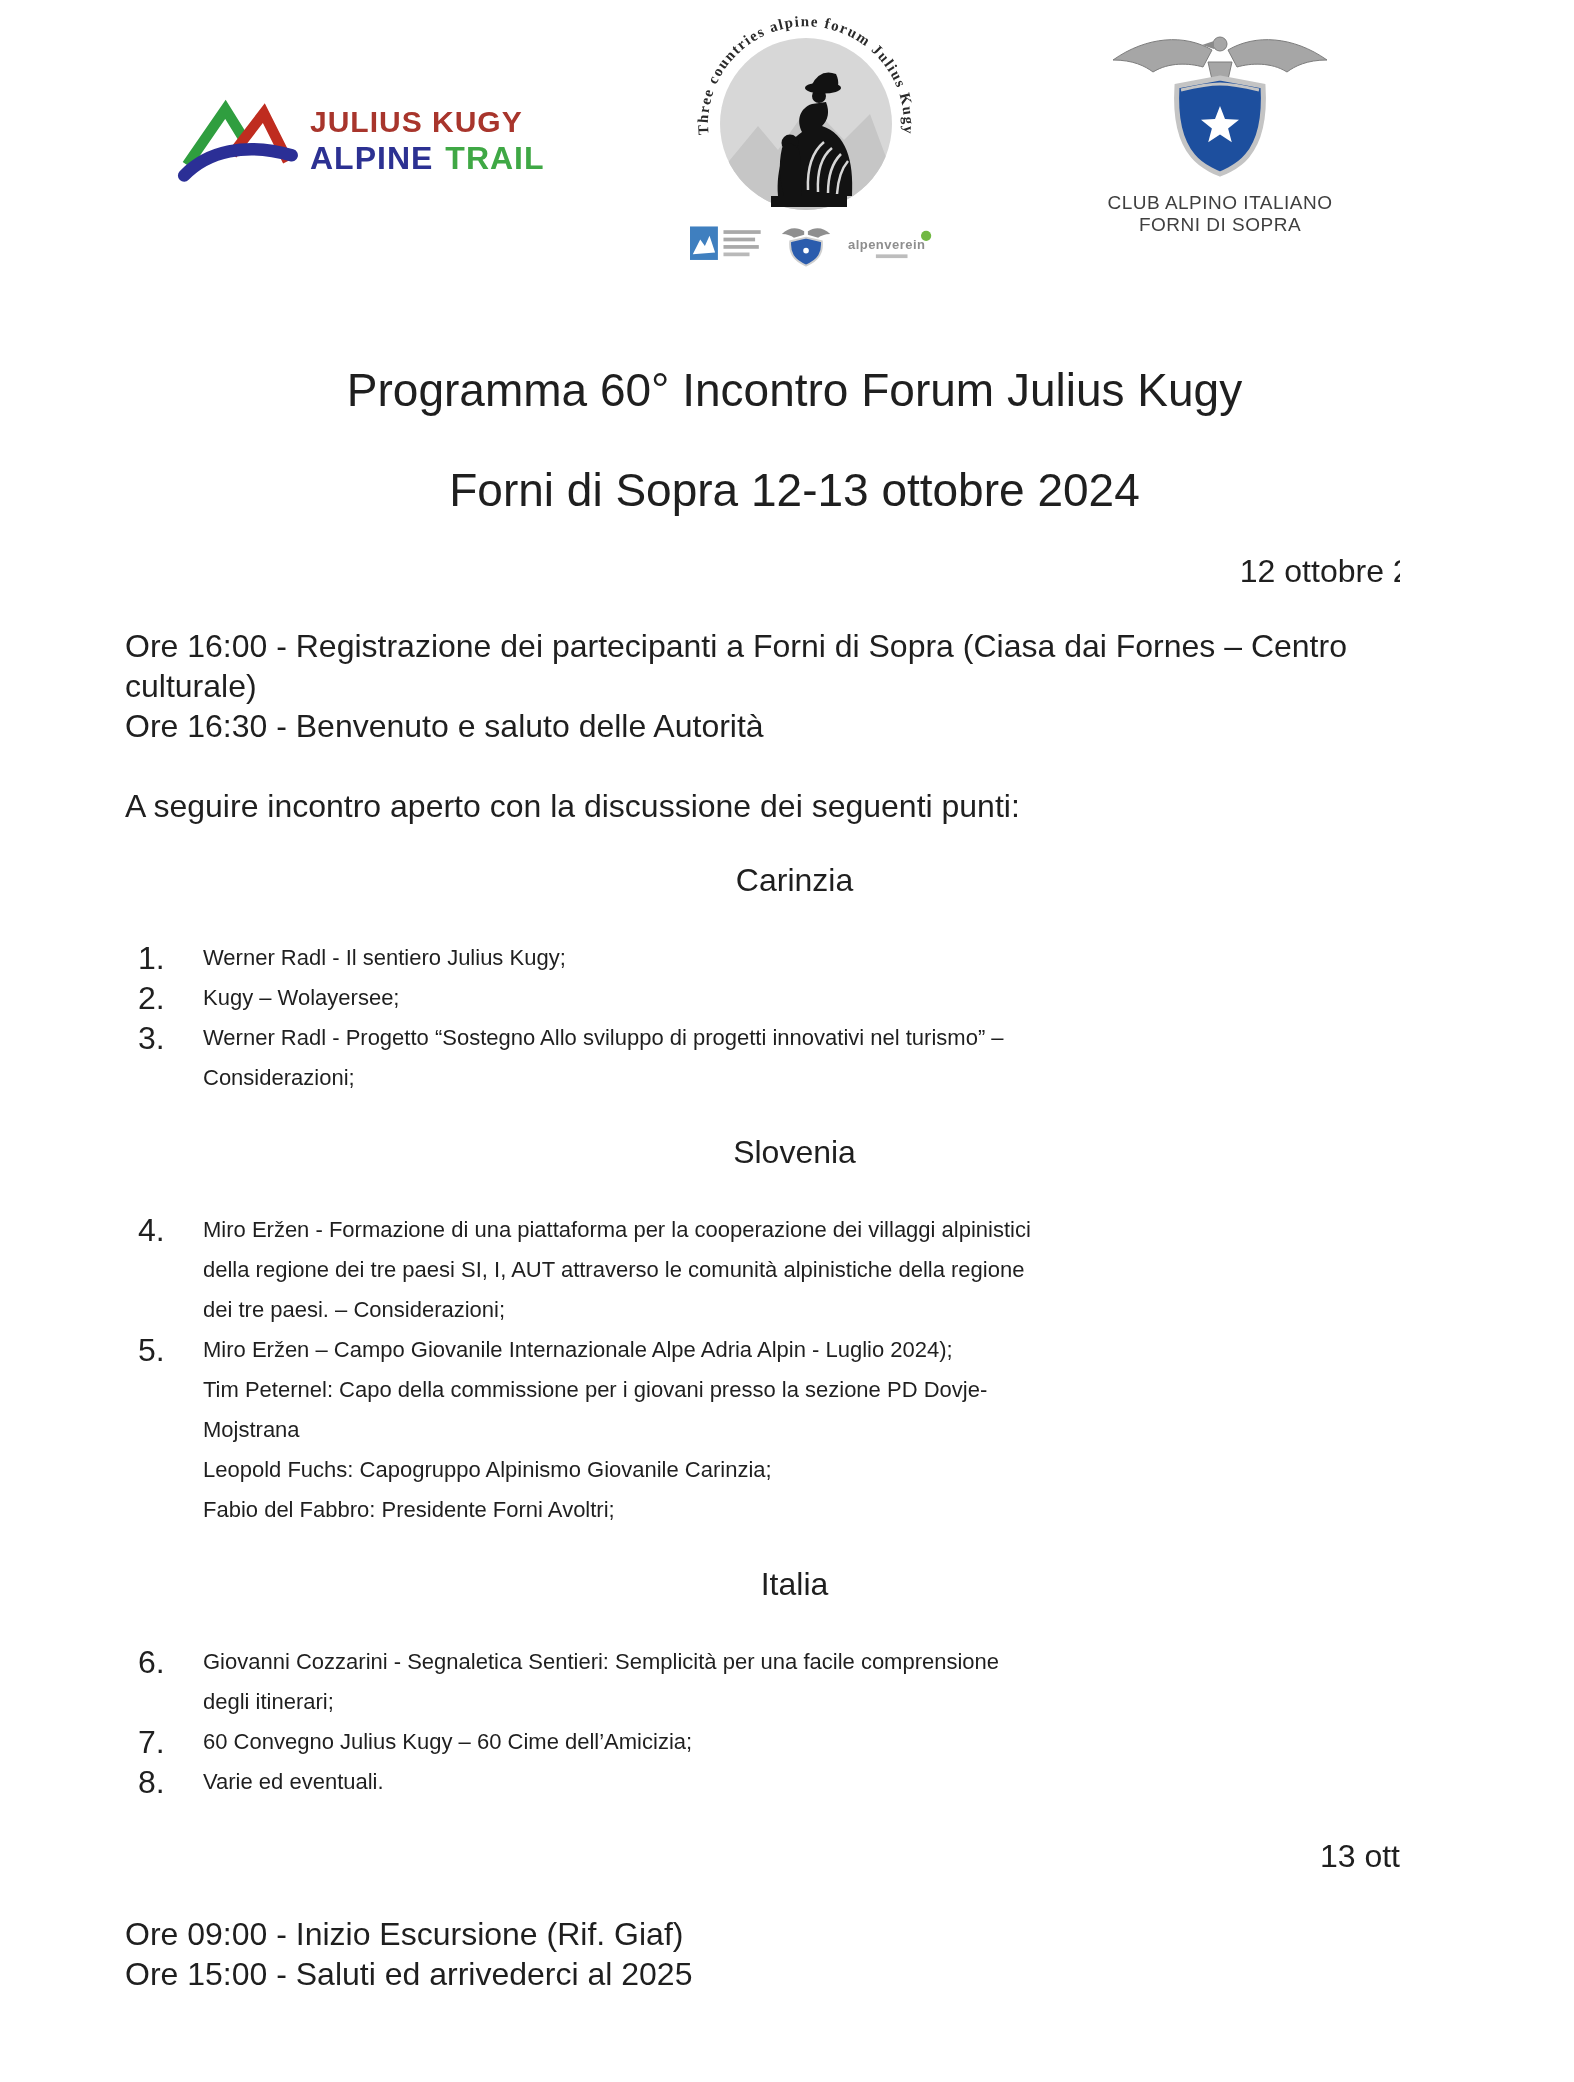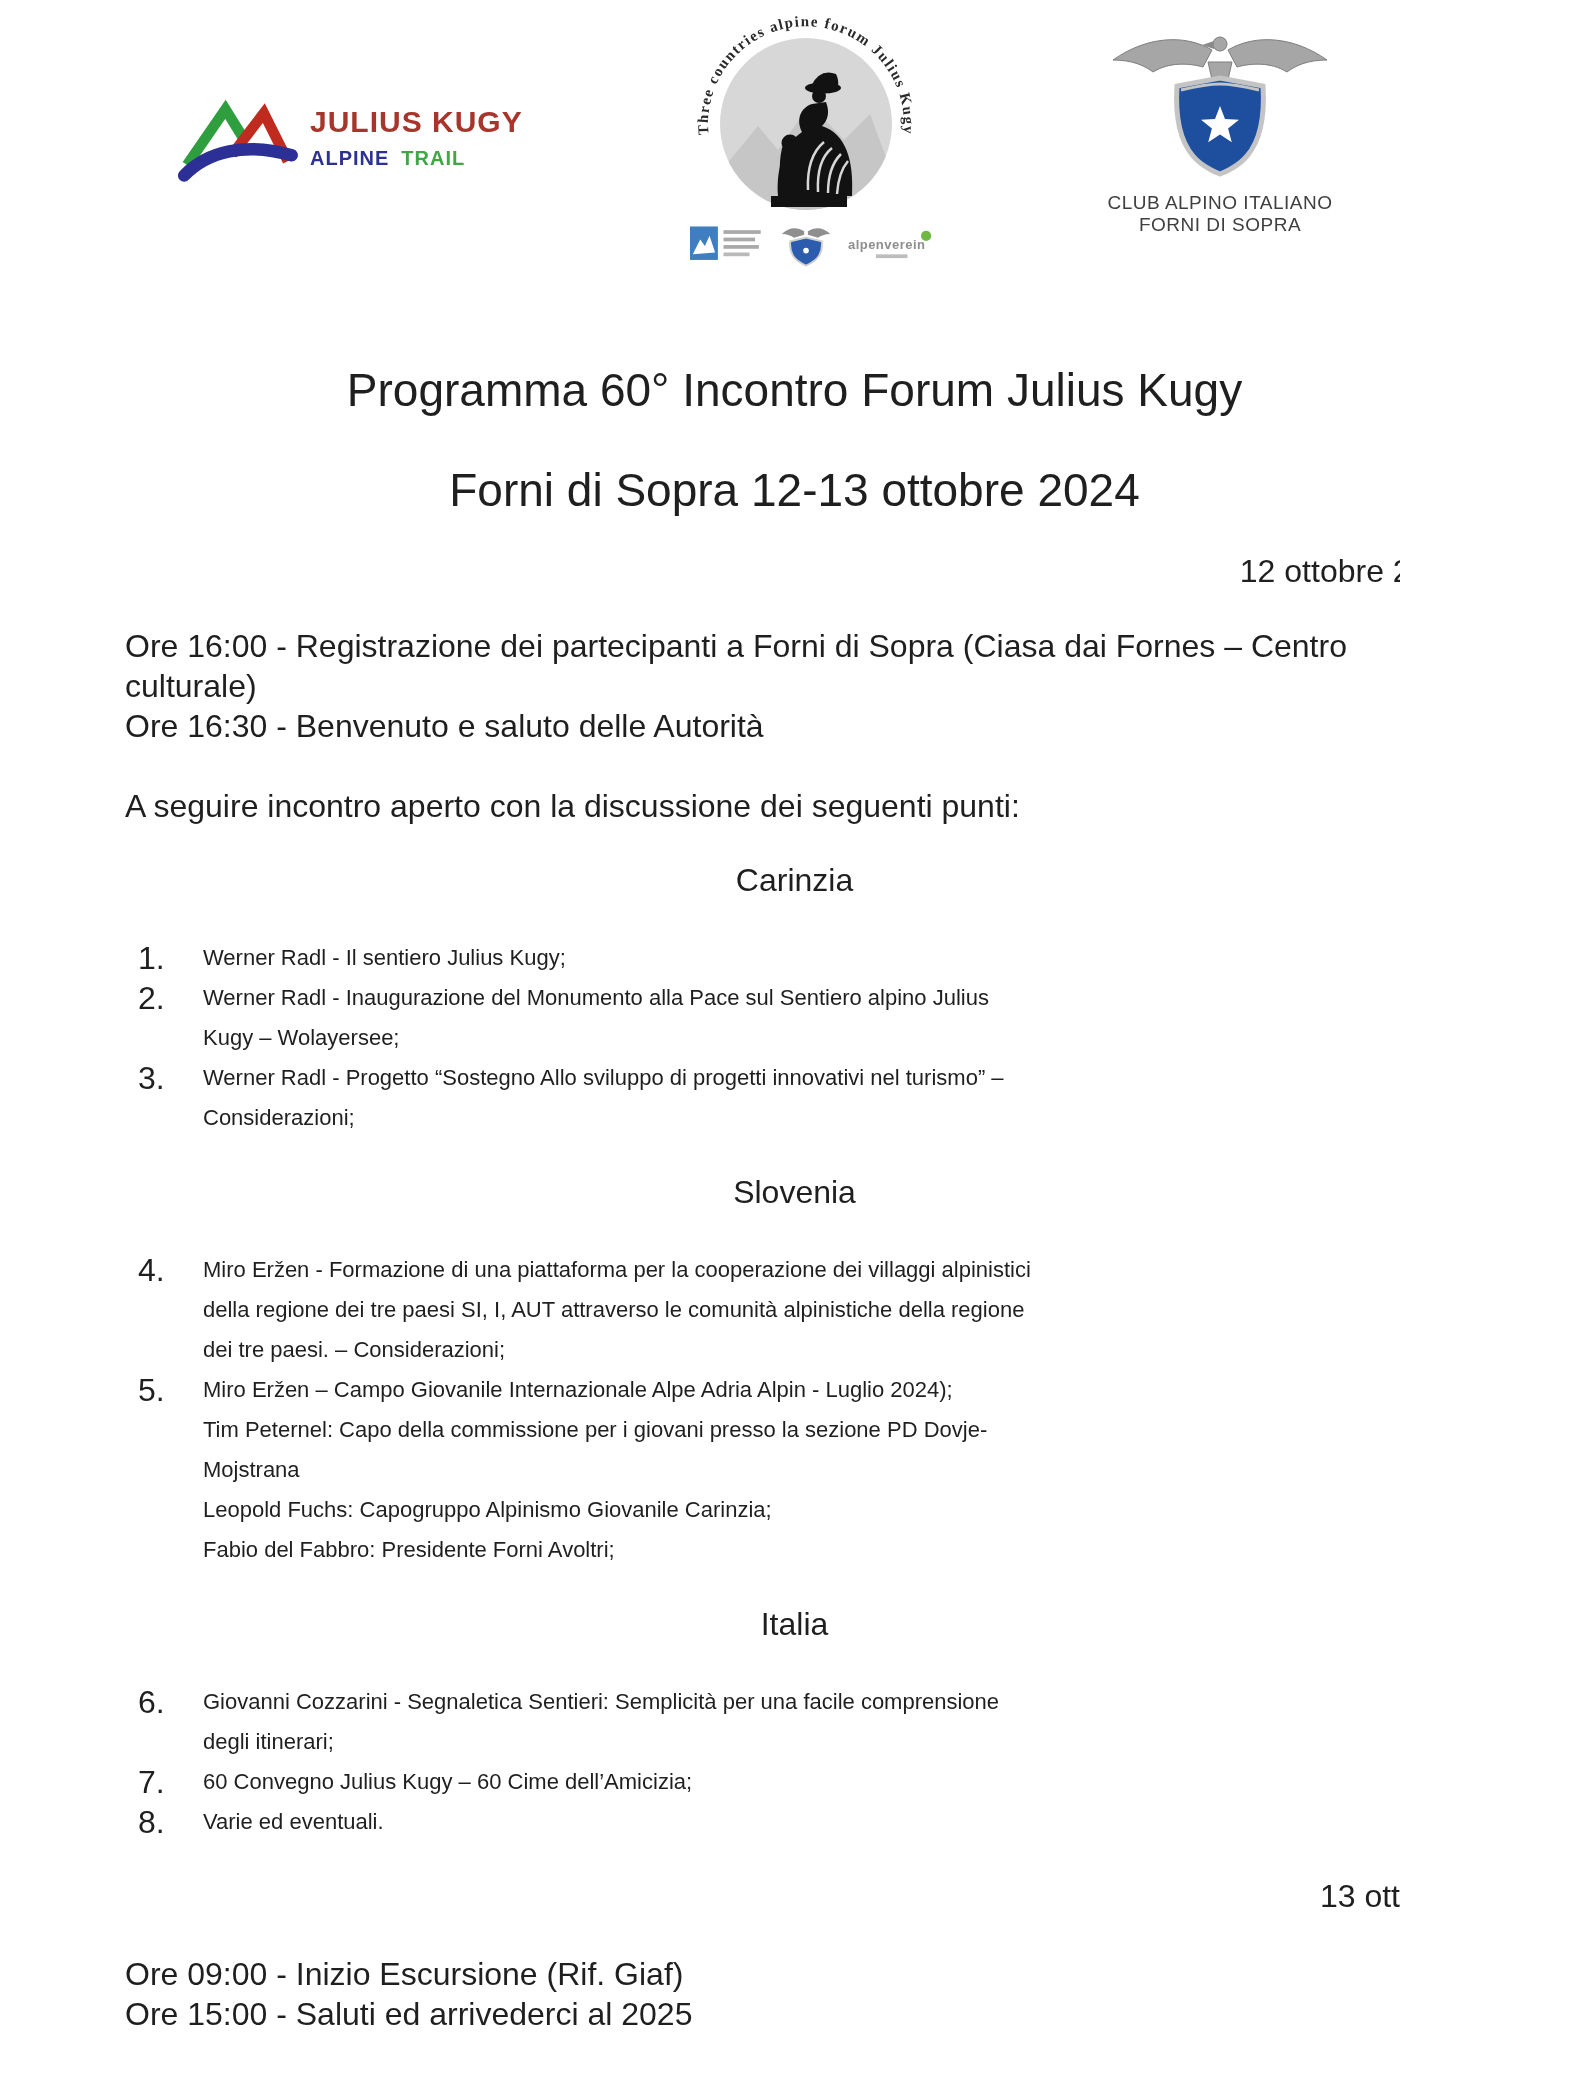--- a/index.html
+++ b/index.html
@@ -8,21 +8,21 @@
     width:1400px;height:2082px;
     background:#ffffff;
     font-family:"Liberation Sans",sans-serif;
     color:#1f1f1f;
     overflow:hidden;
   }
   
   .logo-jkat{position:absolute;left:172px;top:92px;display:flex;align-items:center;}
   .jkat-text{margin-left:10px;}
   .jkat-line1{font-size:30px;font-weight:700;letter-spacing:1px;color:#a8352c;line-height:36px;}
-  .jkat-line2{font-size:20px;font-weight:700;letter-spacing:1px;line-height:36px;}
+  .jkat-line2{font-size:32px;font-weight:700;letter-spacing:1px;line-height:36px;}
   .jkat-alpine{color:#2c3192;}
   .jkat-trail{color:#3fa845;margin-left:12px;}
 
   .logo-forum{position:absolute;left:678px;top:8px;width:256px;text-align:center;}
   .sub-logos{display:flex;justify-content:center;align-items:center;gap:16px;margin-top:2px;height:48px;padding-left:12px;}
 
   .logo-cai{position:absolute;left:1105px;top:30px;width:230px;text-align:center;}
   .cai-caption{margin-top:8px;font-size:19px;line-height:22px;color:#3f3f3f;letter-spacing:0.5px;}
 
   
@@ -155,21 +155,20 @@
         <div class="plist">
           <div class="pitem">
             <div class="pnum">1.</div>
             <div class="pbody">
               <div class="line">Werner Radl - Il sentiero Julius Kugy;</div>
             </div>
           </div>
           <div class="pitem">
             <div class="pnum">2.</div>
             <div class="pbody">
-              <div class="line">Werner Radl - Inaugurazione del Monumento alla Pace sul Sentiero alpino Julius</div>
               <div class="line">Kugy – Wolayersee;</div>
             </div>
           </div>
           <div class="pitem">
             <div class="pnum">3.</div>
             <div class="pbody">
               <div class="line">Werner Radl - Progetto “Sostegno Allo sviluppo di progetti innovativi nel turismo” –</div>
               <div class="line">Considerazioni;</div>
             </div>
           </div>

